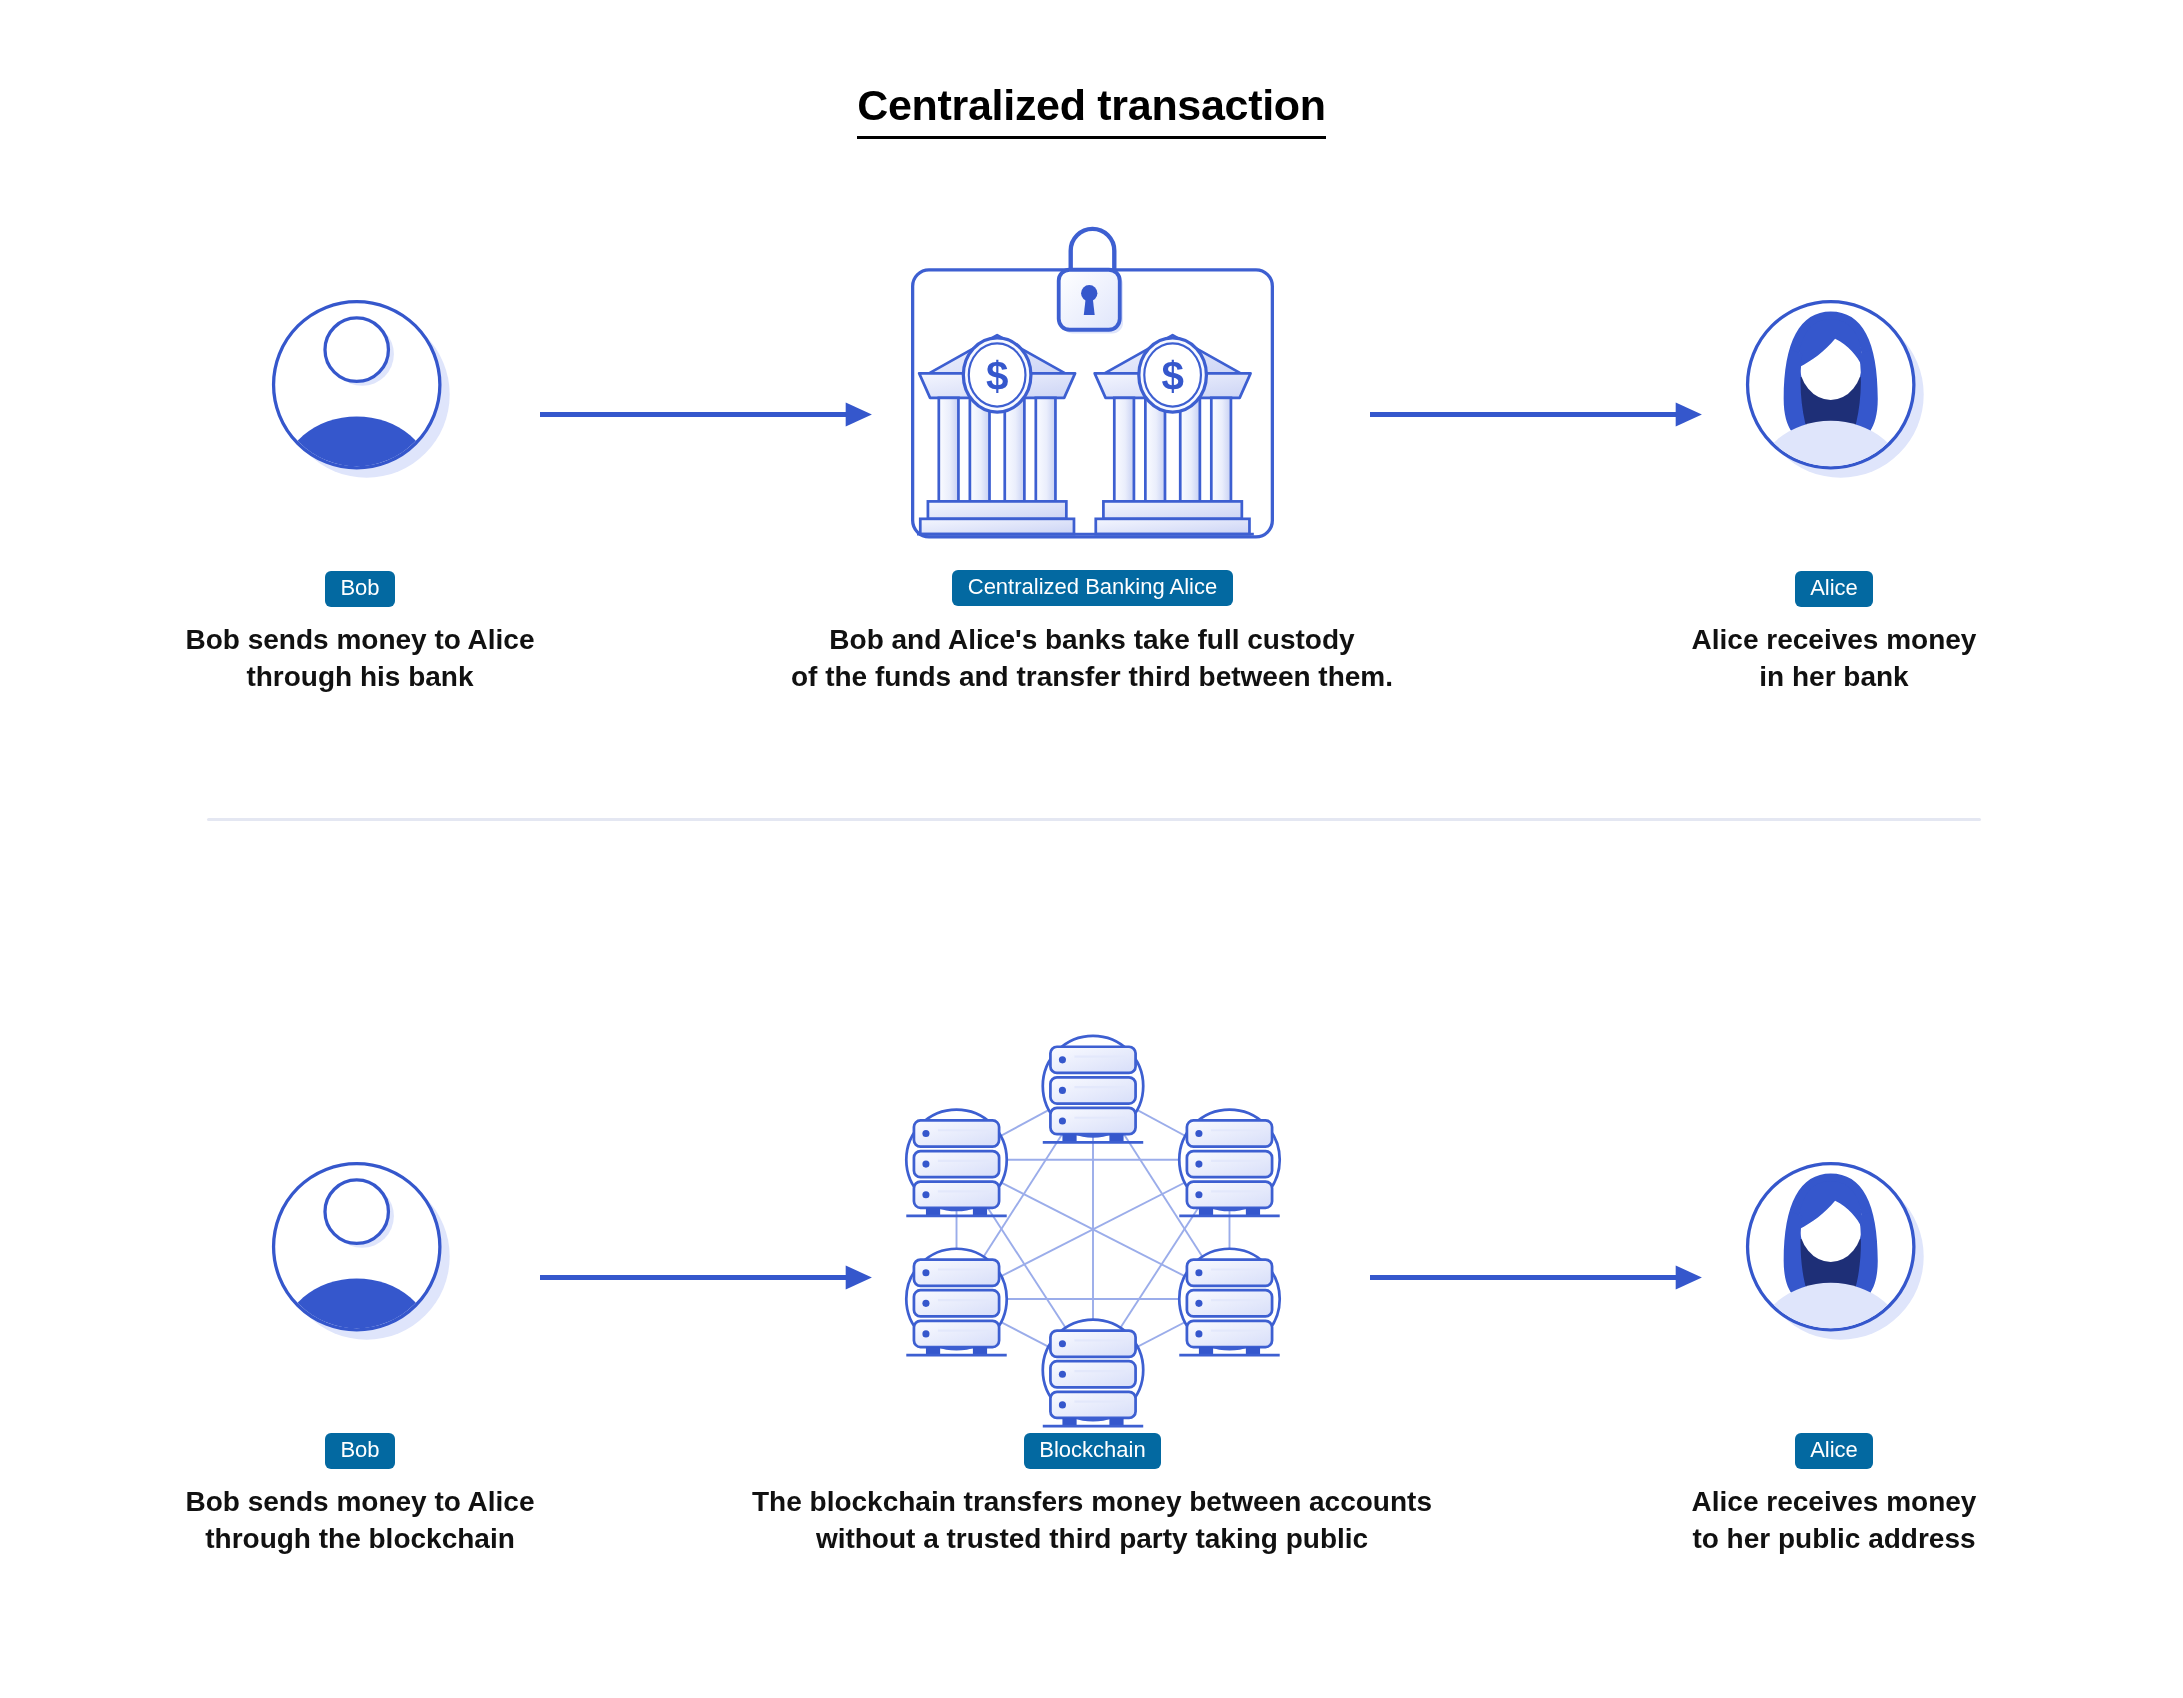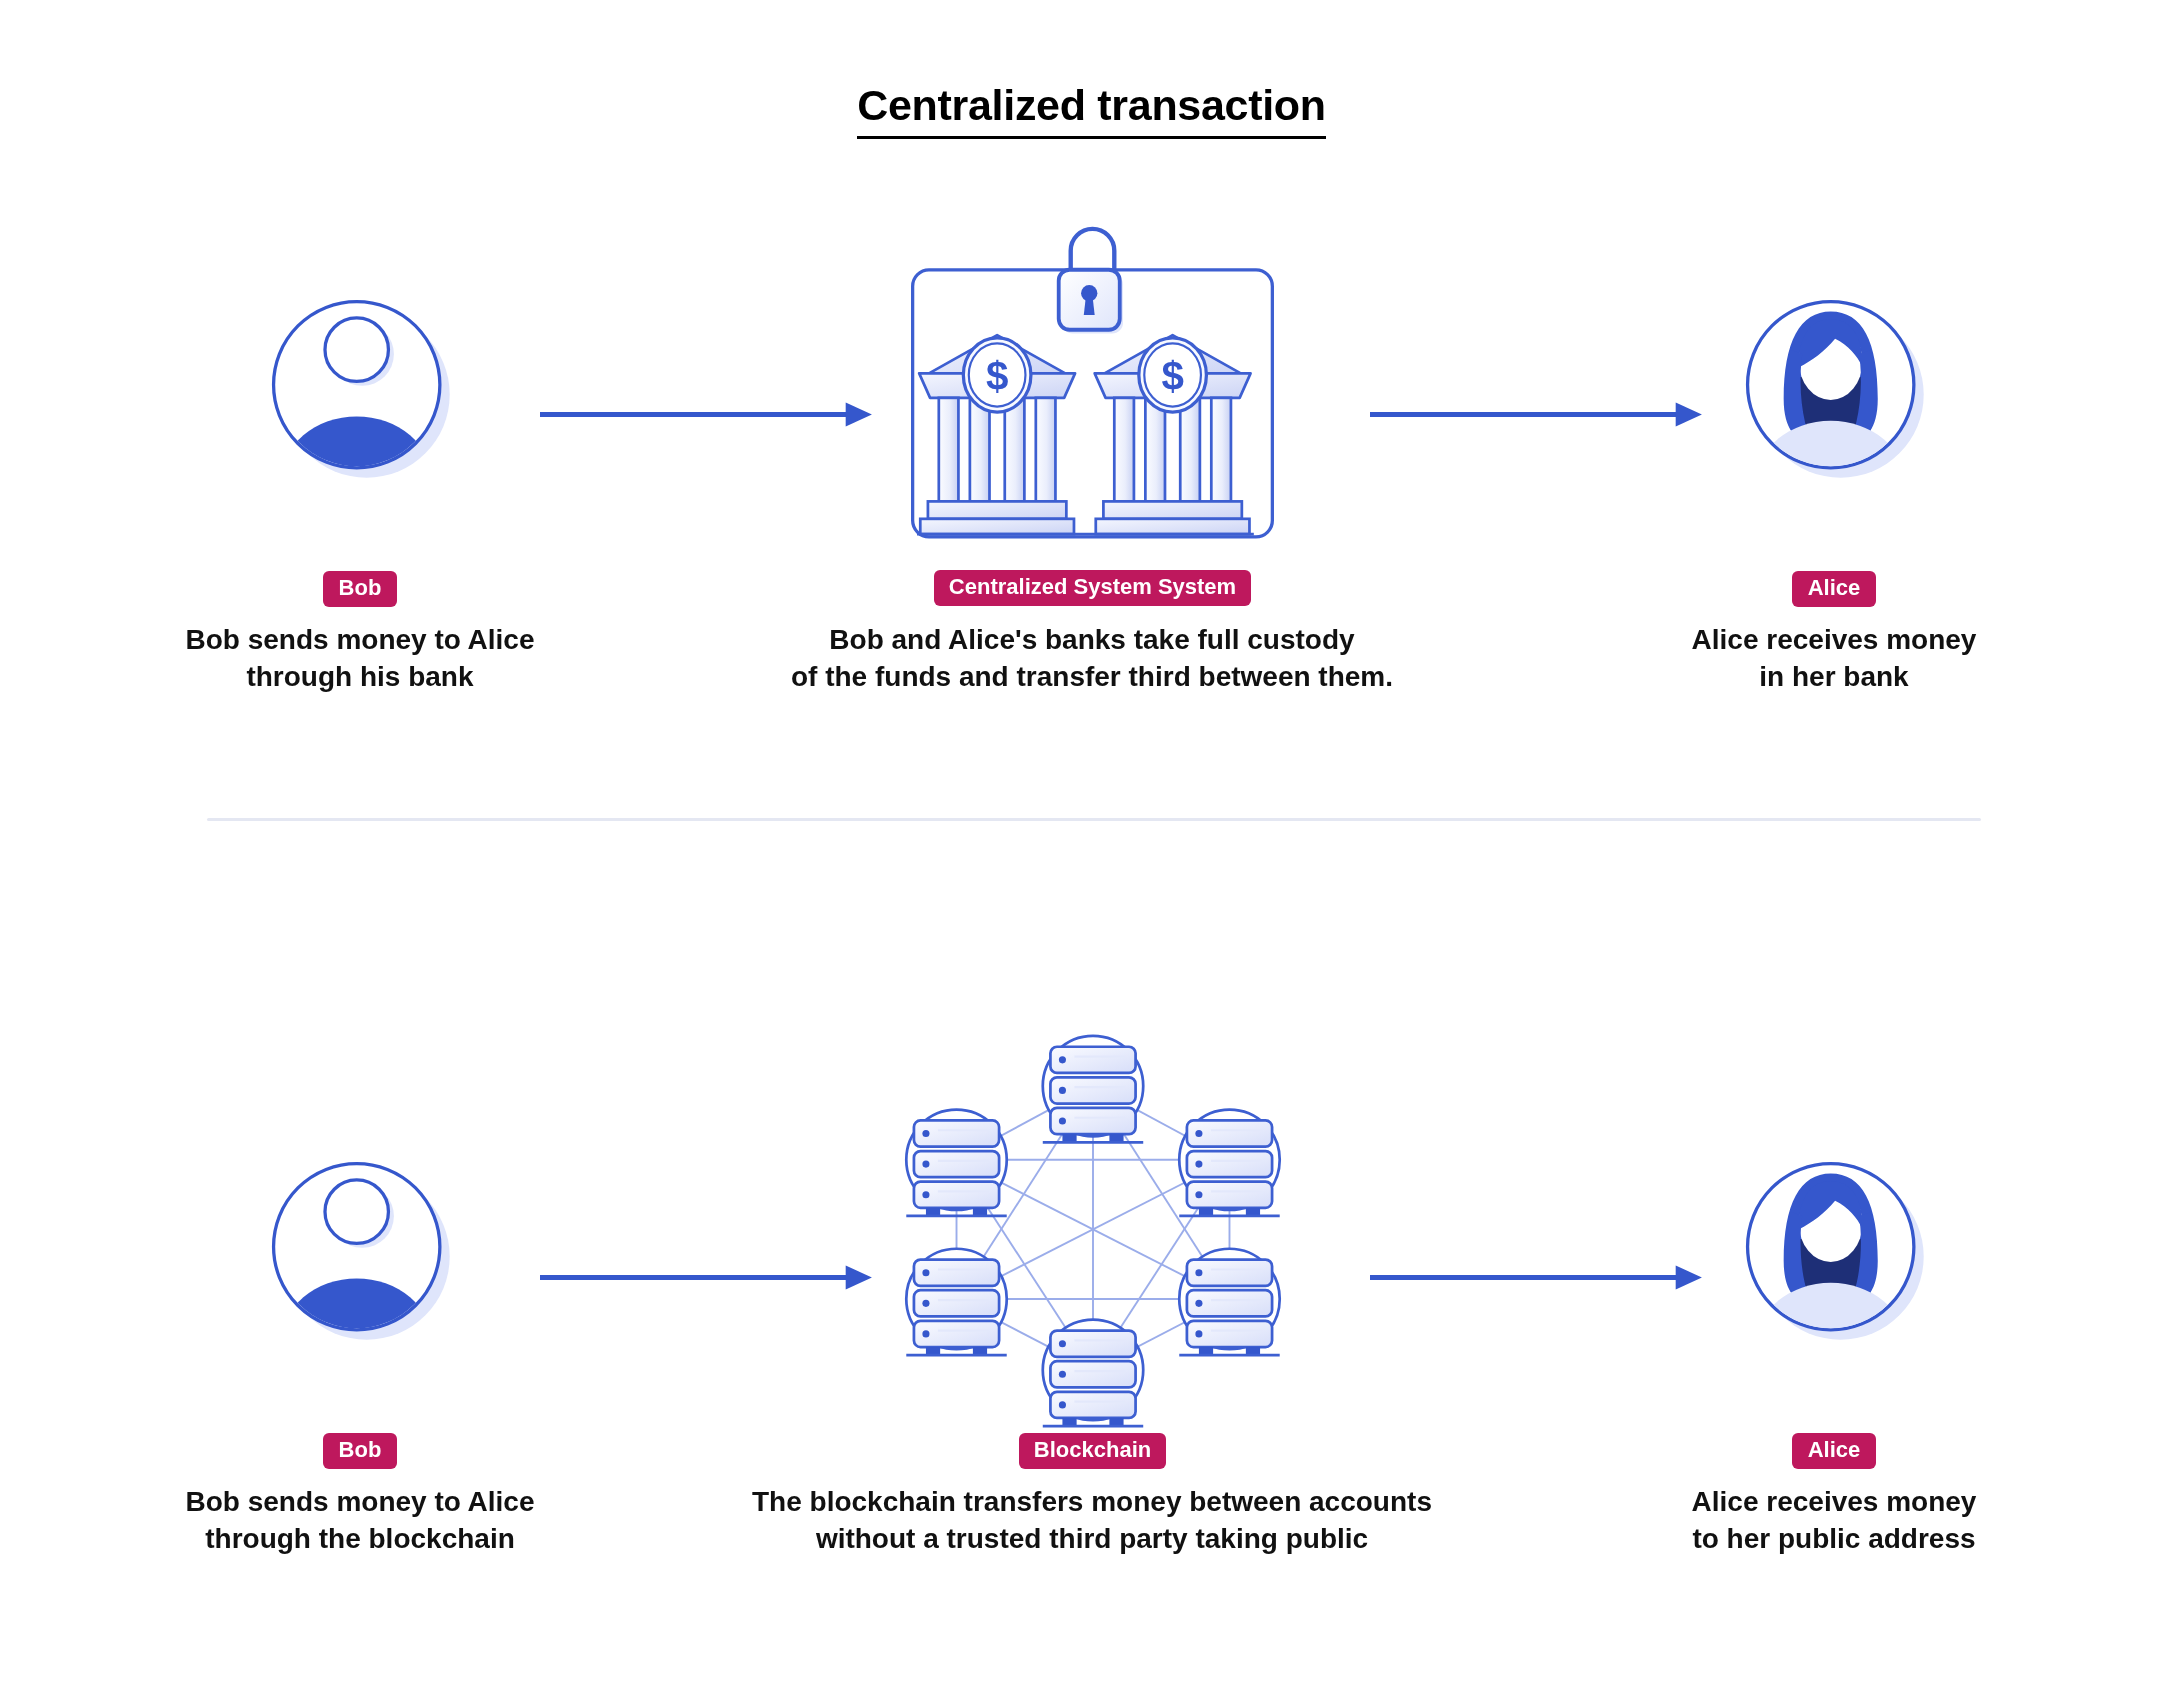--- a/index.html
+++ b/index.html
@@ -28,22 +28,22 @@
   .divider{
     position:absolute;left:207px;top:818px;
     width:1774px;height:2.7px;background:#e4e7f2;border-radius:1.6px;
   }
 
   
   .col{position:absolute;text-align:center;}
 
   .badge{
     display:inline-block;
-    background:#be185d;color:#ffffff;
-    font-size:22px;font-weight:700;
+    background:#0369a1;color:#ffffff;
+    font-size:22px;font-weight:400;
     border-radius:6px;
     padding:6px 15.3px 7.6px 15.3px;
     line-height:1;
     white-space:nowrap;
   }
   .badge-wrap{position:absolute;left:0;width:100%;text-align:center;}
 
   .caption{
     position:absolute;left:0;width:100%;
     text-align:center;
@@ -171,21 +171,21 @@
           <ellipse cx="527" cy="288" rx="62" ry="68" fill="#f7f9ff" stroke="#3d5fd1" stroke-width="6"></ellipse>
           <ellipse cx="527" cy="288" rx="52" ry="58" fill="#ffffff" stroke="#3d5fd1" stroke-width="4"></ellipse>
           <text x="527" y="315" text-anchor="middle" font-family="Liberation Sans, sans-serif" font-size="74" font-weight="700" fill="#3557cc">$</text>
         </g>
 
         <line x1="58" y1="580" x2="676" y2="580" stroke="#3d5fd1" stroke-width="5"></line>
       </svg>
     </div>
 
     <div class="badge-wrap" style="top:352px;">
-      <span class="badge">Centralized System System</span>
+      <span class="badge">Centralized Banking Alice</span>
     </div>
 
     <div class="caption" style="top:404px;width:644px;left:-92px;">Bob and Alice's banks take full custody
 of the funds and transfer third between them.</div>
   </div>
 
   <div class="arrow" style="left:1370px;top:398px;">
     <svg width="333" height="33" viewBox="0 0 610 60">
       <line x1="0" y1="30" x2="562" y2="30" stroke="#3557cc" stroke-width="9"></line>
       <polygon points="560,8 608,30 560,52" fill="#3557cc"></polygon>

